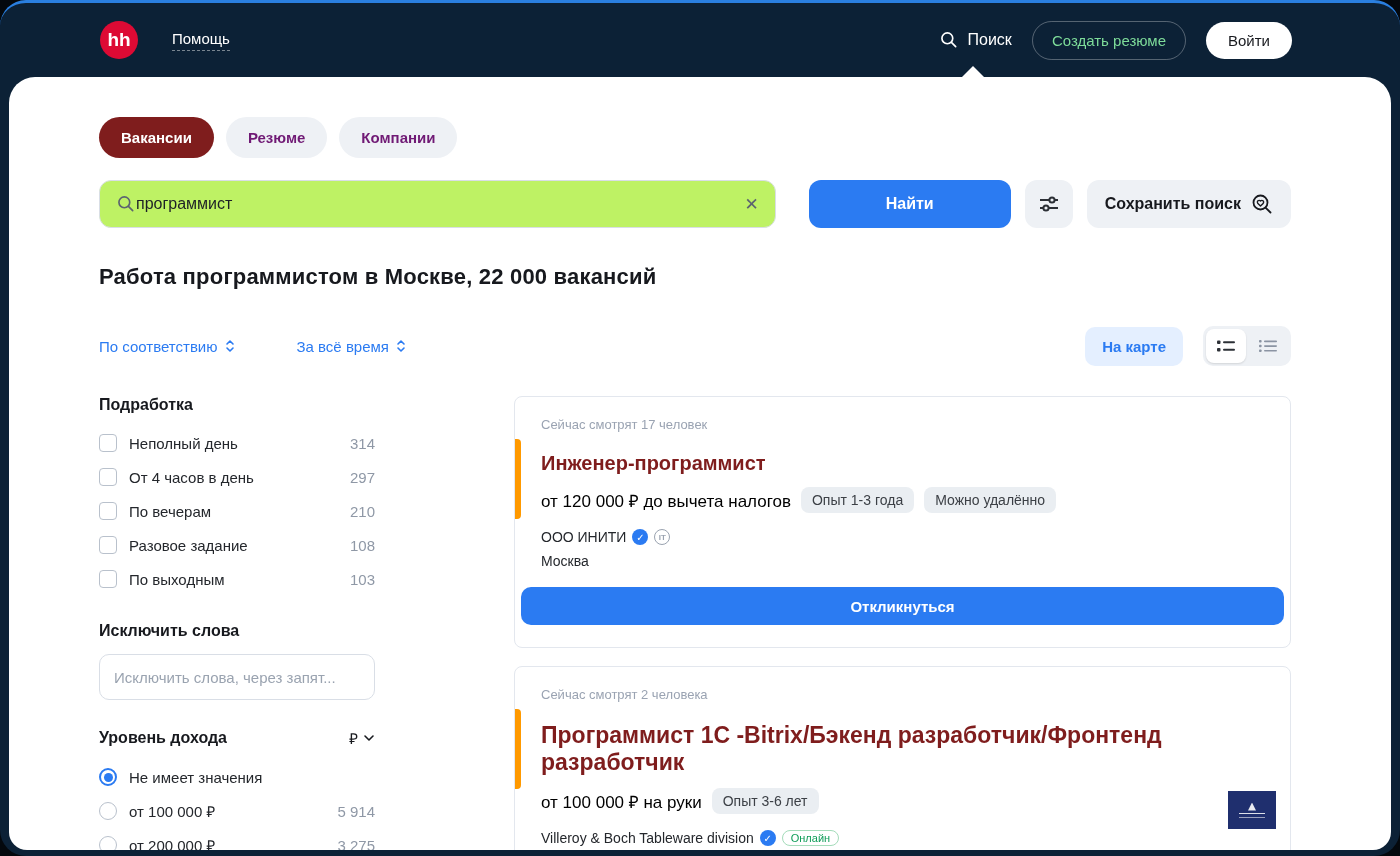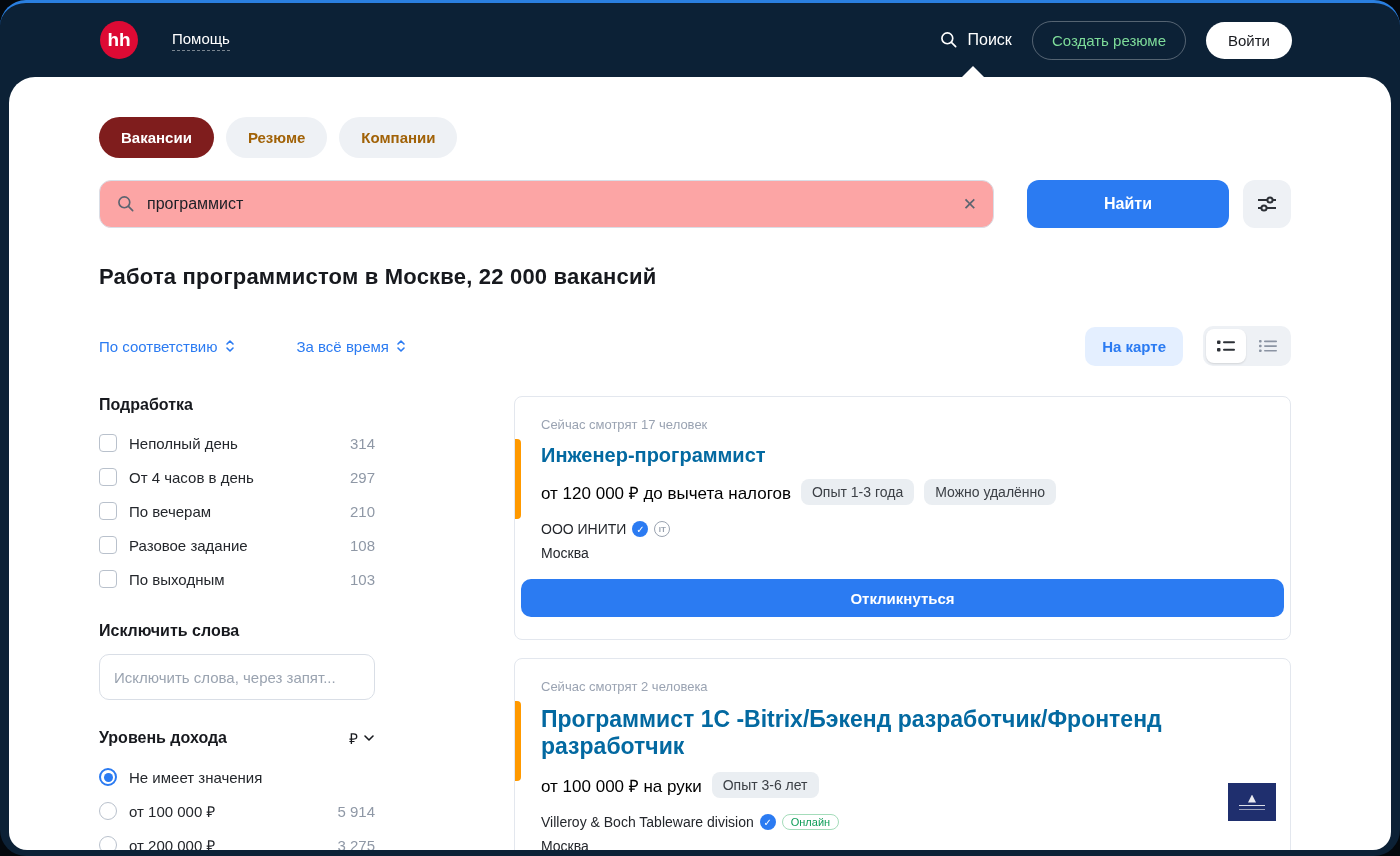--- a/index.html
+++ b/index.html
@@ -16,26 +16,26 @@
   .btn-create { background:transparent; border:1px solid rgba(255,255,255,.3); color:#7edc9a; font-size:15px; padding:10px 19px; border-radius:22px; cursor:pointer; font-family:inherit; }
   .btn-login { background:#fff; border:none; color:#17191e; font-size:15px; padding:10px 22px; border-radius:22px; cursor:pointer; font-family:inherit; }
   .caret { position:absolute; top:63px; left:961px; width:0; height:0; border-left:12px solid transparent; border-right:12px solid transparent; border-bottom:12px solid #fff; z-index:5; }
 
   
   main { position:relative; margin:0 9px 9px; height:773px; background:#fff; border-radius:26px 26px 18px 18px; overflow:hidden; }
   .content { padding:40px 100px 0 90px; }
 
   
   .tabs { display:flex; gap:12px; margin-bottom:22px; }
-  .tab { font-size:15px; padding:12px 22px; border-radius:24px; background:#eef1f5; color:#a16207; cursor:pointer; font-weight:600; }
+  .tab { font-size:15px; padding:12px 22px; border-radius:24px; background:#eef1f5; color:#701a75; cursor:pointer; font-weight:600; }
   .tab.active { background:#7f1d1d; color:#fff; }
 
   
   .search-row { display:flex; align-items:center; }
-  .search-box { flex:1; height:48px; border:1px solid #d9dee6; border-radius:12px; display:flex; align-items:center; padding:0 16px; gap:11px; color:#5c6470; background:#fca5a5; }
+  .search-box { flex:1; height:48px; border:1px solid #d9dee6; border-radius:12px; display:flex; align-items:center; padding:0 16px; color:#5c6470; background:#bef264; }
   .search-box input { border:none; outline:none; flex:1; font-size:16px; color:#1c1f26; font-family:inherit; background:transparent; }
   .clear-x { font-size:17px; color:#5c6470; cursor:pointer; line-height:1; }
   .find-btn { width:202px; height:48px; margin-left:33px; border:none; border-radius:12px; background:#2b7bf2; color:#fff; font-size:16px; font-weight:bold; cursor:pointer; font-family:inherit; }
   .filter-btn { width:48px; height:48px; margin-left:14px; border:none; border-radius:12px; background:#eef1f5; color:#2c3036; display:flex; align-items:center; justify-content:center; cursor:pointer; }
   .save-btn { height:48px; margin-left:14px; border:none; border-radius:12px; background:#eef1f5; color:#17191e; font-size:16px; font-weight:600; padding:0 18px; display:flex; align-items:center; gap:10px; cursor:pointer; font-family:inherit; }
 
   h1 { font-size:22px; margin-top:36px; color:#17191e; letter-spacing:.2px; }
 
   
   .sort-row { margin-top:36px; display:flex; align-items:center; }
@@ -63,21 +63,21 @@
   .cur-select { margin-left:auto; display:flex; align-items:center; gap:5px; font-size:15px; color:#17191e; cursor:pointer; }
   .radio { width:18px; height:18px; border-radius:50%; border:1.5px solid #b9c1cc; flex:none; position:relative; background:#fff; }
   .radio.on { border:2px solid #2b7bf2; }
   .radio.on::after { content:""; position:absolute; left:50%; top:50%; width:9px; height:9px; margin:-4.5px 0 0 -4.5px; border-radius:50%; background:#2b7bf2; }
 
   
   .cards { flex:1; display:flex; flex-direction:column; gap:18px; }
   .card { position:relative; border:1px solid #e3e7ee; border-radius:8px; background:#fff; padding:20px 26px 22px; }
   .accent { position:absolute; left:0; top:42px; width:6px; height:80px; background:#ff9900; border-radius:0 4px 4px 0; }
   .viewers { font-size:13px; color:#9aa3b2; }
-  .v-title { font-size:20px; font-weight:bold; color:#0369a1; margin-top:12px; cursor:pointer; }
+  .v-title { font-size:20px; font-weight:bold; color:#7f1d1d; margin-top:20px; cursor:pointer; }
   .salary-row { display:flex; align-items:center; gap:10px; margin-top:12px; flex-wrap:wrap; }
   .salary { font-size:17px; color:#000000; }
   .tag { background:#eaeef2; border-radius:8px; padding:5px 11px; font-size:14px; color:#3c4046; }
   .company-row { margin-top:16px; display:flex; align-items:center; gap:6px; font-size:14px; color:#24272c; }
   .company-name { cursor:pointer; }
   .badge-check { width:16px; height:16px; border-radius:50%; background:#2b7bf2; color:#fff; font-size:10px; display:inline-flex; align-items:center; justify-content:center; }
   .badge-it { width:16px; height:16px; border-radius:50%; border:1px solid #9aa3b0; color:#9aa3b0; font-size:8px; font-weight:bold; display:inline-flex; align-items:center; justify-content:center; }
   .badge-online { border:1px solid #a4dcba; color:#0f9d58; border-radius:10px; padding:1px 8px; font-size:11px; }
   .city { margin-top:8px; font-size:14px; color:#24272c; }
   .apply-btn { display:block; margin:18px -20px 0; width:calc(100% + 40px); height:38px; border:none; border-radius:10px; background:#2b7bf2; color:#fff; font-size:15px; font-weight:bold; cursor:pointer; font-family:inherit; }
@@ -134,20 +134,30 @@
           <span class="clear-x">✕</span>
         </div>
         <button class="find-btn">Найти</button>
         <button class="filter-btn">
           <span>
             <svg width="20" height="20" viewBox="0 0 20 20">
                 <line x1="1" y1="6" x2="19" y2="6" stroke="currentColor" stroke-width="2"></line>
                 <circle cx="13" cy="6" r="2.6" fill="#eef1f5" stroke="currentColor" stroke-width="2"></circle>
                 <line x1="1" y1="14" x2="19" y2="14" stroke="currentColor" stroke-width="2"></line>
                 <circle cx="7" cy="14" r="2.6" fill="#eef1f5" stroke="currentColor" stroke-width="2"></circle>
+              </svg>
+          </span>
+        </button>
+        <button class="save-btn">
+          <span>Сохранить поиск</span>
+          <span>
+            <svg width="22" height="22" viewBox="0 0 22 22">
+                <circle cx="9.5" cy="9.5" r="7" fill="none" stroke="currentColor" stroke-width="1.8"></circle>
+                <path d="M9.5 13 L6.9 10.4 a1.8 1.8 0 1 1 2.6-2.5 a1.8 1.8 0 1 1 2.6 2.5 Z" fill="none" stroke="currentColor" stroke-width="1.4" stroke-linejoin="round"></path>
+                <line x1="14.8" y1="14.8" x2="19.5" y2="19.5" stroke="currentColor" stroke-width="1.8" stroke-linecap="round"></line>
               </svg>
           </span>
         </button>
       </div>
 
       <h1>Работа программистом в Москве, 22 000 вакансий</h1>
 
       <div class="sort-row">
         <span class="sort-link">
           <span>По соответствию</span>

